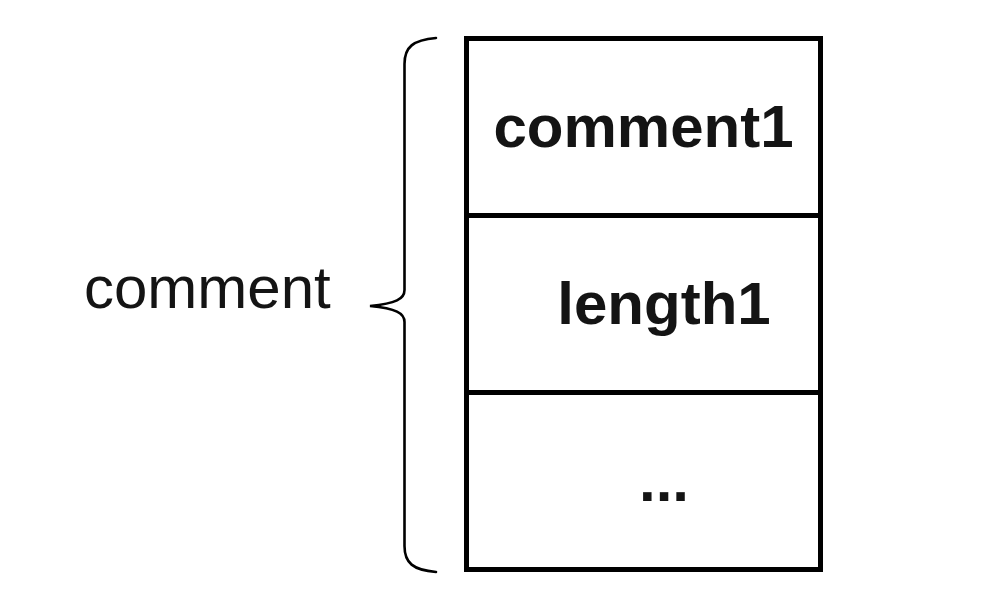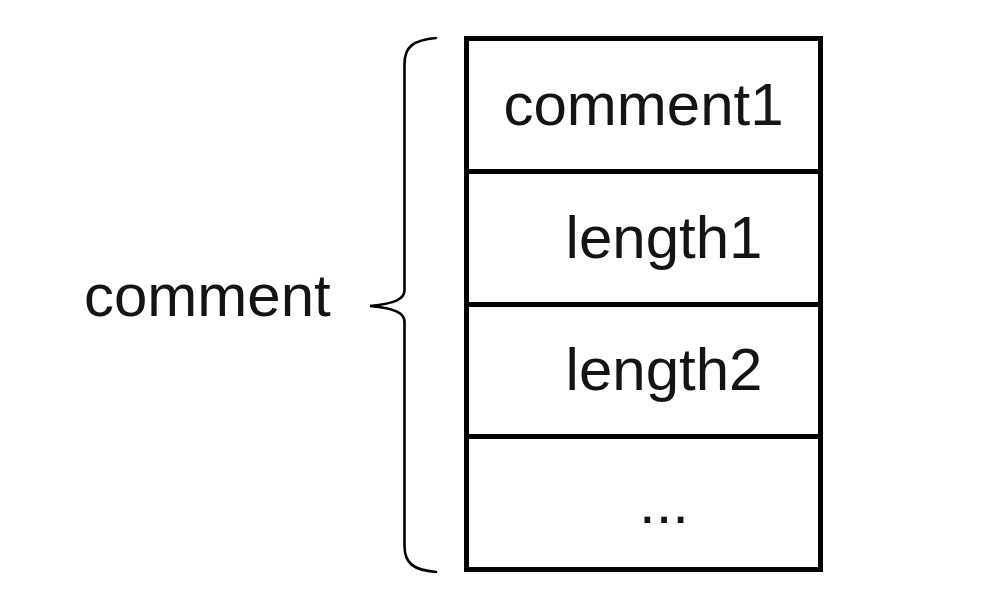--- a/index.html
+++ b/index.html
@@ -16,21 +16,21 @@
     height: 610px;
     background: var(--bg);
     font-family: "Liberation Sans", sans-serif;
     color: var(--text);
     overflow: hidden;
   }
 
   .brace-label {
     position: absolute;
     left: 84px;
-    top: 297px;
+    top: 289px;
     transform: translateY(-52%);
     font-size: 60px;
     line-height: 1;
     white-space: nowrap;
     color: var(--text);
   }
 
   .brace {
     position: absolute;
     left: 358px;
@@ -49,20 +49,21 @@
     background: var(--bg);
     display: flex;
     flex-direction: column;
   }
 
   .stack-row {
     flex: 1 1 0;
     display: flex;
     align-items: center;
     justify-content: center;
+    font-weight: bold;
   }
 
   .stack-row + .stack-row {
     border-top: 5px solid var(--line);
     padding-left: 41px;
   }
 
   .stack-row-label {
     font-size: 60px;
     line-height: 1;
@@ -88,20 +89,17 @@
   </svg>
 
   <div class="stack">
     <div class="stack-row">
       <span class="stack-row-label">comment1</span>
     </div>
     <div class="stack-row">
       <span class="stack-row-label">length1</span>
     </div>
     <div class="stack-row">
-      <span class="stack-row-label">length2</span>
-    </div>
-    <div class="stack-row">
       <span class="stack-row-label">...</span>
     </div>
   </div>
 
 </div>
 
 </body></html>

